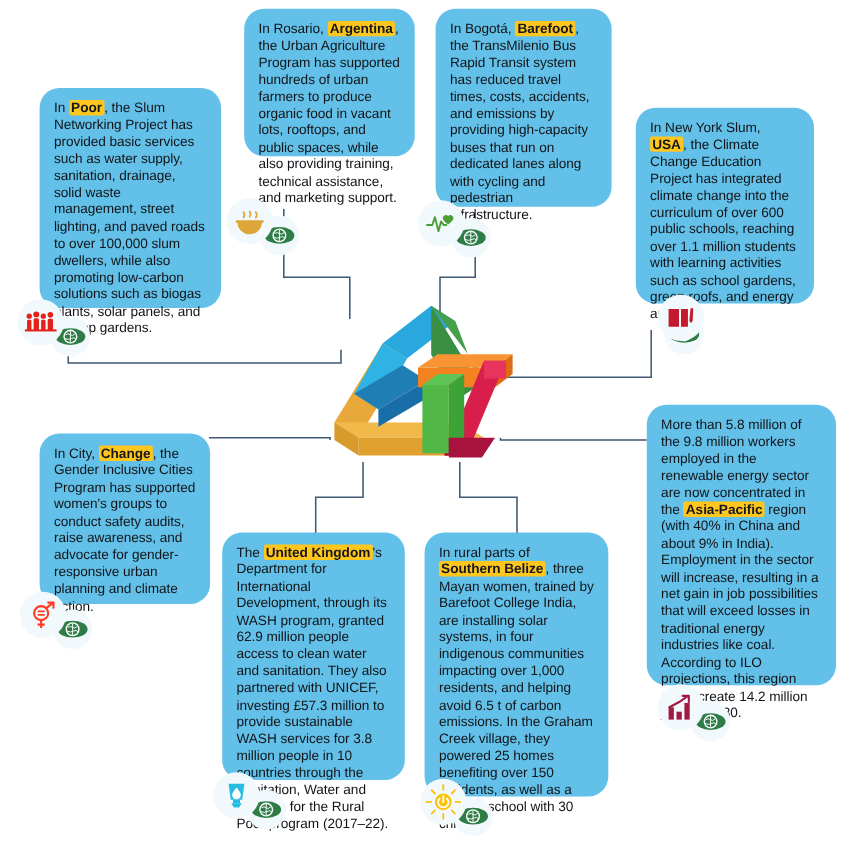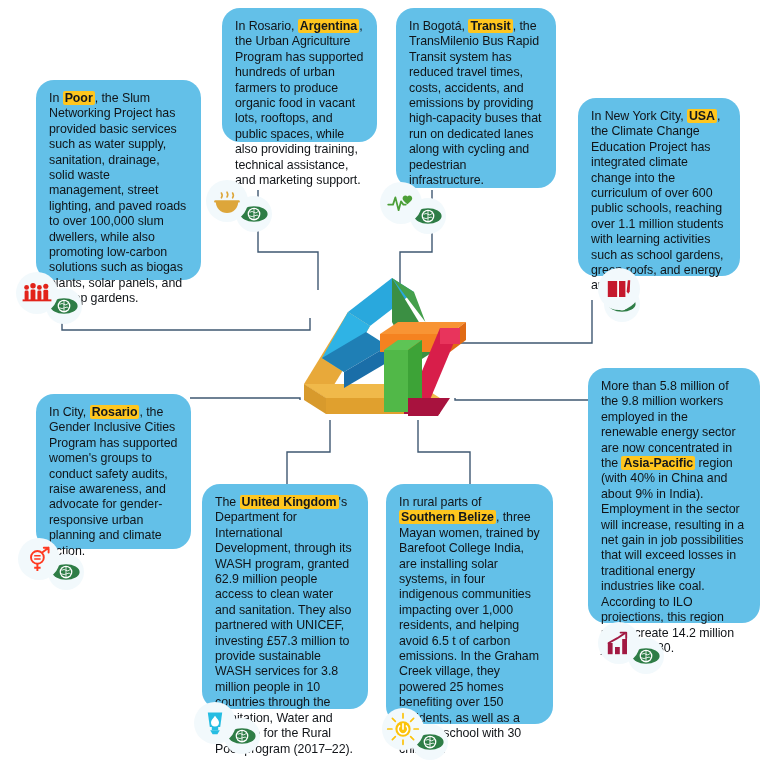--- a/index.html
+++ b/index.html
@@ -153,21 +153,21 @@
           <path d="M13 10 q2 3 0 6 M20 9 q2 3 0 6 M27 10 q2 3 0 6"></path>
         </g>
         <path d="M6 21 h28 a14 14 0 0 1 -28 0 z" fill="#dda63a"></path>
         <rect x="4" y="19" width="32" height="3" rx="1.5" fill="#dda63a"></rect>
       </svg>
     </div>
   </div>
 
   <div class="card" style="left:396px;top:8px;width:160px;height:180px;">
     <p>
-      <span>In Bogotá, </span><span class="hl">Transit</span><span>, the TransMilenio Bus Rapid Transit system has reduced travel times, costs, accidents, and emissions by providing high-capacity buses that run on dedicated lanes along with cycling and pedestrian infrastructure.</span>
+      <span>In Bogotá, </span><span class="hl">Barefoot</span><span>, the TransMilenio Bus Rapid Transit system has reduced travel times, costs, accidents, and emissions by providing high-capacity buses that run on dedicated lanes along with cycling and pedestrian infrastructure.</span>
     </p>
   </div>
   <div class="badgegroup" style="left:380px;top:182px;">
     <div class="badge eye">
       <svg viewBox="0 0 40 40" width="34" height="34">
         <ellipse cx="20" cy="20" rx="16" ry="9" fill="#2e7d46"></ellipse>
         <circle cx="20" cy="20" r="7.5" fill="#ffffff"></circle>
         <circle cx="20" cy="20" r="6" fill="#2e7d46"></circle>
         <path d="M15 18 q3 -2 5 0 t5 -1 M14 22 q4 2 7 0 t5 1 M20 14 v12" stroke="#ffffff" stroke-width="1" fill="none"></path>
       </svg>
@@ -175,21 +175,21 @@
     <div class="badge main">
       <svg viewBox="0 0 40 40" width="32" height="32">
         <path d="M4 22 h6 l3 -9 l4 16 l3 -11 l3 4 h3" stroke="#4c9f38" stroke-width="2.2" fill="none" stroke-linejoin="round" stroke-linecap="round"></path>
         <path d="M28 12 c2 -3 6 -1 6 2 c0 3 -4 5.5 -6 7.5 c-2 -2 -6 -4.5 -6 -7.5 c0 -3 4 -5 6 -2 z" fill="#4c9f38"></path>
       </svg>
     </div>
   </div>
 
   <div class="card" style="left:578px;top:98px;width:162px;height:178px;">
     <p>
-      <span>In New York City, </span><span class="hl">USA</span><span>, the Climate Change Education Project has integrated climate change into the curriculum of over 600 public schools, reaching over 1.1 million students with learning activities such as school gardens, green roofs, and energy audits.</span>
+      <span>In New York Slum, </span><span class="hl">USA</span><span>, the Climate Change Education Project has integrated climate change into the curriculum of over 600 public schools, reaching over 1.1 million students with learning activities such as school gardens, green roofs, and energy audits.</span>
     </p>
   </div>
   <div class="badgegroup" style="left:598px;top:268px;">
     <div class="badge eye" style="left:6px;top:18px;">
       <svg viewBox="0 0 40 40" width="34" height="34">
         <ellipse cx="20" cy="20" rx="16" ry="9" fill="#2e7d46"></ellipse>
         <circle cx="20" cy="20" r="7.5" fill="#ffffff"></circle>
         <circle cx="20" cy="20" r="6" fill="#2e7d46"></circle>
         <path d="M15 18 q3 -2 5 0 t5 -1 M14 22 q4 2 7 0 t5 1 M20 14 v12" stroke="#ffffff" stroke-width="1" fill="none"></path>
       </svg>
@@ -199,21 +199,21 @@
         <path d="M6 10 h12 v20 h-12 z" fill="#c5192d"></path>
         <path d="M20 10 h8 v20 h-8 z" fill="#c5192d"></path>
         <rect x="18" y="9" width="2" height="22" fill="#ffffff"></rect>
         <path d="M31 9 l3 0 l-0.6 14 l-1.9 3 l-1.9 -3 z" fill="#c5192d"></path>
       </svg>
     </div>
   </div>
 
   <div class="card" style="left:36px;top:394px;width:155px;height:155px;">
     <p>
-      <span>In City, </span><span class="hl">Rosario</span><span>, the Gender Inclusive Cities Program has supported women's groups to conduct safety audits, raise awareness, and advocate for gender-responsive urban planning and climate action.</span>
+      <span>In City, </span><span class="hl">Change</span><span>, the Gender Inclusive Cities Program has supported women's groups to conduct safety audits, raise awareness, and advocate for gender-responsive urban planning and climate action.</span>
     </p>
   </div>
   <div class="badgegroup" style="left:18px;top:538px;">
     <div class="badge eye">
       <svg viewBox="0 0 40 40" width="34" height="34">
         <ellipse cx="20" cy="20" rx="16" ry="9" fill="#2e7d46"></ellipse>
         <circle cx="20" cy="20" r="7.5" fill="#ffffff"></circle>
         <circle cx="20" cy="20" r="6" fill="#2e7d46"></circle>
         <path d="M15 18 q3 -2 5 0 t5 -1 M14 22 q4 2 7 0 t5 1 M20 14 v12" stroke="#ffffff" stroke-width="1" fill="none"></path>
       </svg>

